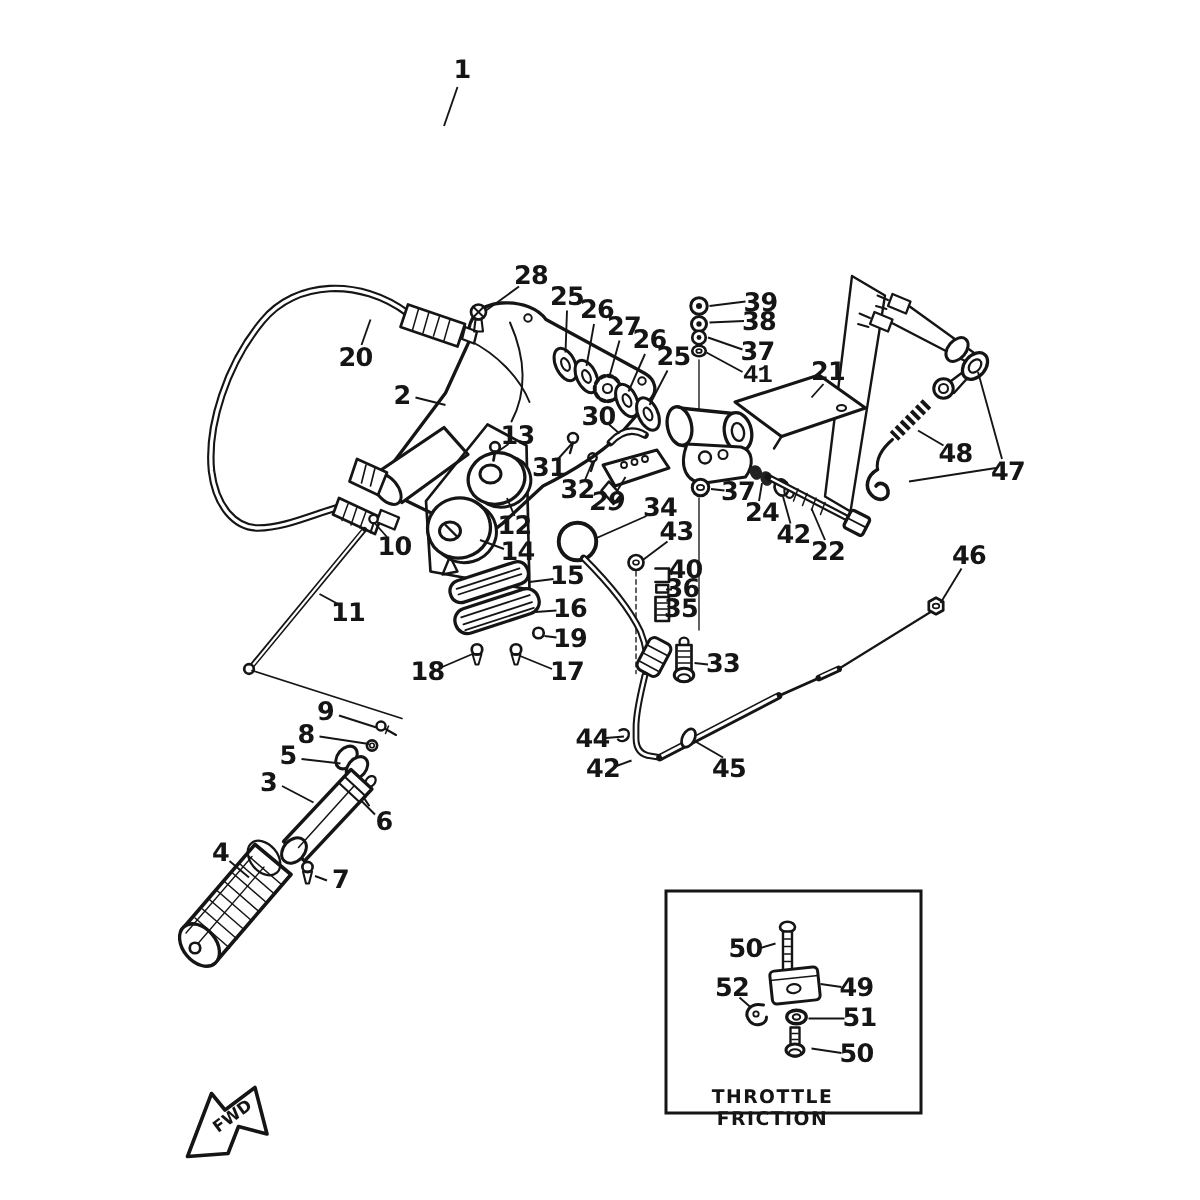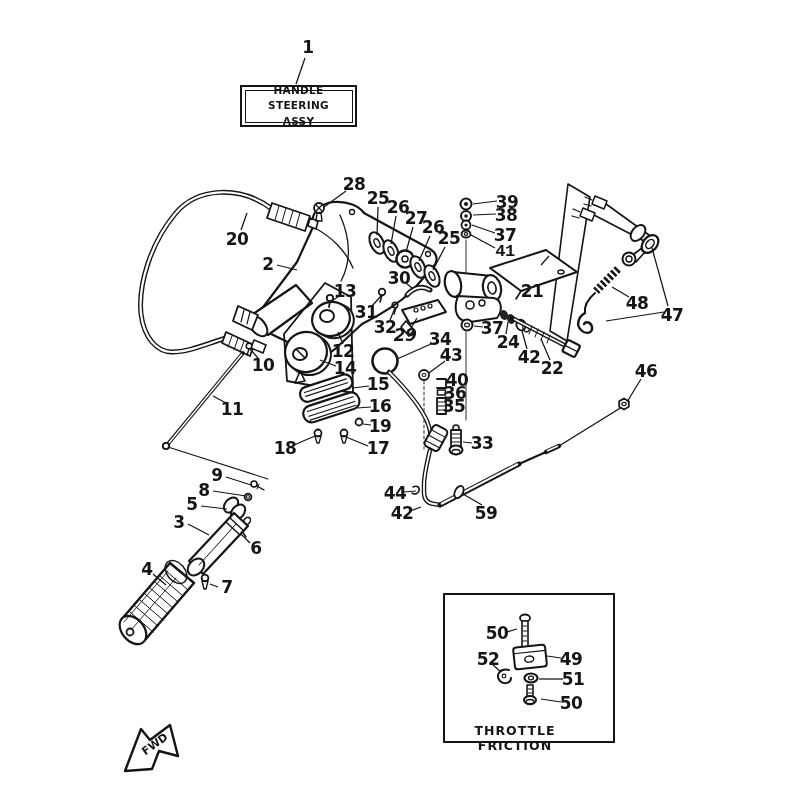--- a/index.html
+++ b/index.html
@@ -376,45 +376,39 @@
         <polyline points="410,511 421,507" fill="none" stroke="#151515" stroke-width="1.25"></polyline>
         <polyline points="482,505 463,494" fill="none" stroke="#151515" stroke-width="1.25"></polyline>
         <polyline points="507,632 517,629" fill="none" stroke="#151515" stroke-width="1.25"></polyline>
         <polyline points="493,665 501,672" fill="none" stroke="#151515" stroke-width="1.25"></polyline>
         <polyline points="561,658 547,656" fill="none" stroke="#151515" stroke-width="1.25"></polyline>
         <polyline points="563,679 539,679" fill="none" stroke="#151515" stroke-width="1.25"></polyline>
         <polyline points="561,702 541,699" fill="none" stroke="#151515" stroke-width="1.25"></polyline>
       </g>
 </svg>
 
-<div class="titlebox">
-  <div class="titlebox-inner">
-    <span>HANDLE STEERING</span>
-    <span>ASSY</span>
-  </div>
-</div>
 
 <div class="insetbox"></div>
 <div class="inset-title">THROTTLE FRICTION</div>
 
 <div id="callout-layer">
       <span class="callout" style="left: 308px; top: 47px;">1</span>
       <span class="callout" style="left: 237px; top: 239px;">20</span>
       <span class="callout" style="left: 354px; top: 184px;">28</span>
       <span class="callout" style="left: 268px; top: 264px;">2</span>
       <span class="callout" style="left: 378px; top: 198px;">25</span>
       <span class="callout" style="left: 398px; top: 207px;">26</span>
       <span class="callout" style="left: 416px; top: 218px;">27</span>
       <span class="callout" style="left: 433px; top: 227px;">26</span>
       <span class="callout" style="left: 449px; top: 238px;">25</span>
       <span class="callout" style="left: 507px; top: 202px;">39</span>
       <span class="callout" style="left: 506px; top: 215px;">38</span>
       <span class="callout" style="left: 505px; top: 235px;">37</span>
       <span class="callout" style="left: 505px; top: 251px; font-family: Liberation Mono, monospace;">41</span>
-      <span class="callout" style="left: 532px; top: 248px; margin-top: 43px;">21</span>
+      <span class="callout" style="left: 552px; top: 248px;">21</span>
       <span class="callout" style="left: 345px; top: 291px;">13</span>
       <span class="callout" style="left: 366px; top: 312px;">31</span>
       <span class="callout" style="left: 399px; top: 278px;">30</span>
       <span class="callout" style="left: 385px; top: 327px;">32</span>
       <span class="callout" style="left: 405px; top: 335px; font-style: italic;">29</span>
       <span class="callout" style="left: 343px; top: 351px;">12</span>
       <span class="callout" style="left: 345px; top: 368px;">14</span>
       <span class="callout" style="left: 440px; top: 339px;">34</span>
       <span class="callout" style="left: 451px; top: 355px;">43</span>
       <span class="callout" style="left: 492px; top: 328px;">37</span>
@@ -437,21 +431,21 @@
       <span class="callout" style="left: 232px; top: 409px;">11</span>
       <span class="callout" style="left: 217px; top: 475px;">9</span>
       <span class="callout" style="left: 204px; top: 490px;">8</span>
       <span class="callout" style="left: 192px; top: 504px;">5</span>
       <span class="callout" style="left: 179px; top: 522px;">3</span>
       <span class="callout" style="left: 256px; top: 548px;">6</span>
       <span class="callout" style="left: 147px; top: 569px;">4</span>
       <span class="callout" style="left: 227px; top: 587px;">7</span>
       <span class="callout" style="left: 395px; top: 493px;">44</span>
       <span class="callout" style="left: 402px; top: 513px;">42</span>
-      <span class="callout" style="left: 486px; top: 513px;">59</span>
+      <span class="callout" style="left: 486px; top: 513px;">45</span>
       <span class="callout" style="left: 497px; top: 633px;">50</span>
       <span class="callout" style="left: 488px; top: 659px;">52</span>
       <span class="callout" style="left: 571px; top: 659px;">49</span>
       <span class="callout" style="left: 573px; top: 679px;">51</span>
       <span class="callout" style="left: 571px; top: 703px;">50</span>
     </div>
 
 </div>
 
 </body></html>

